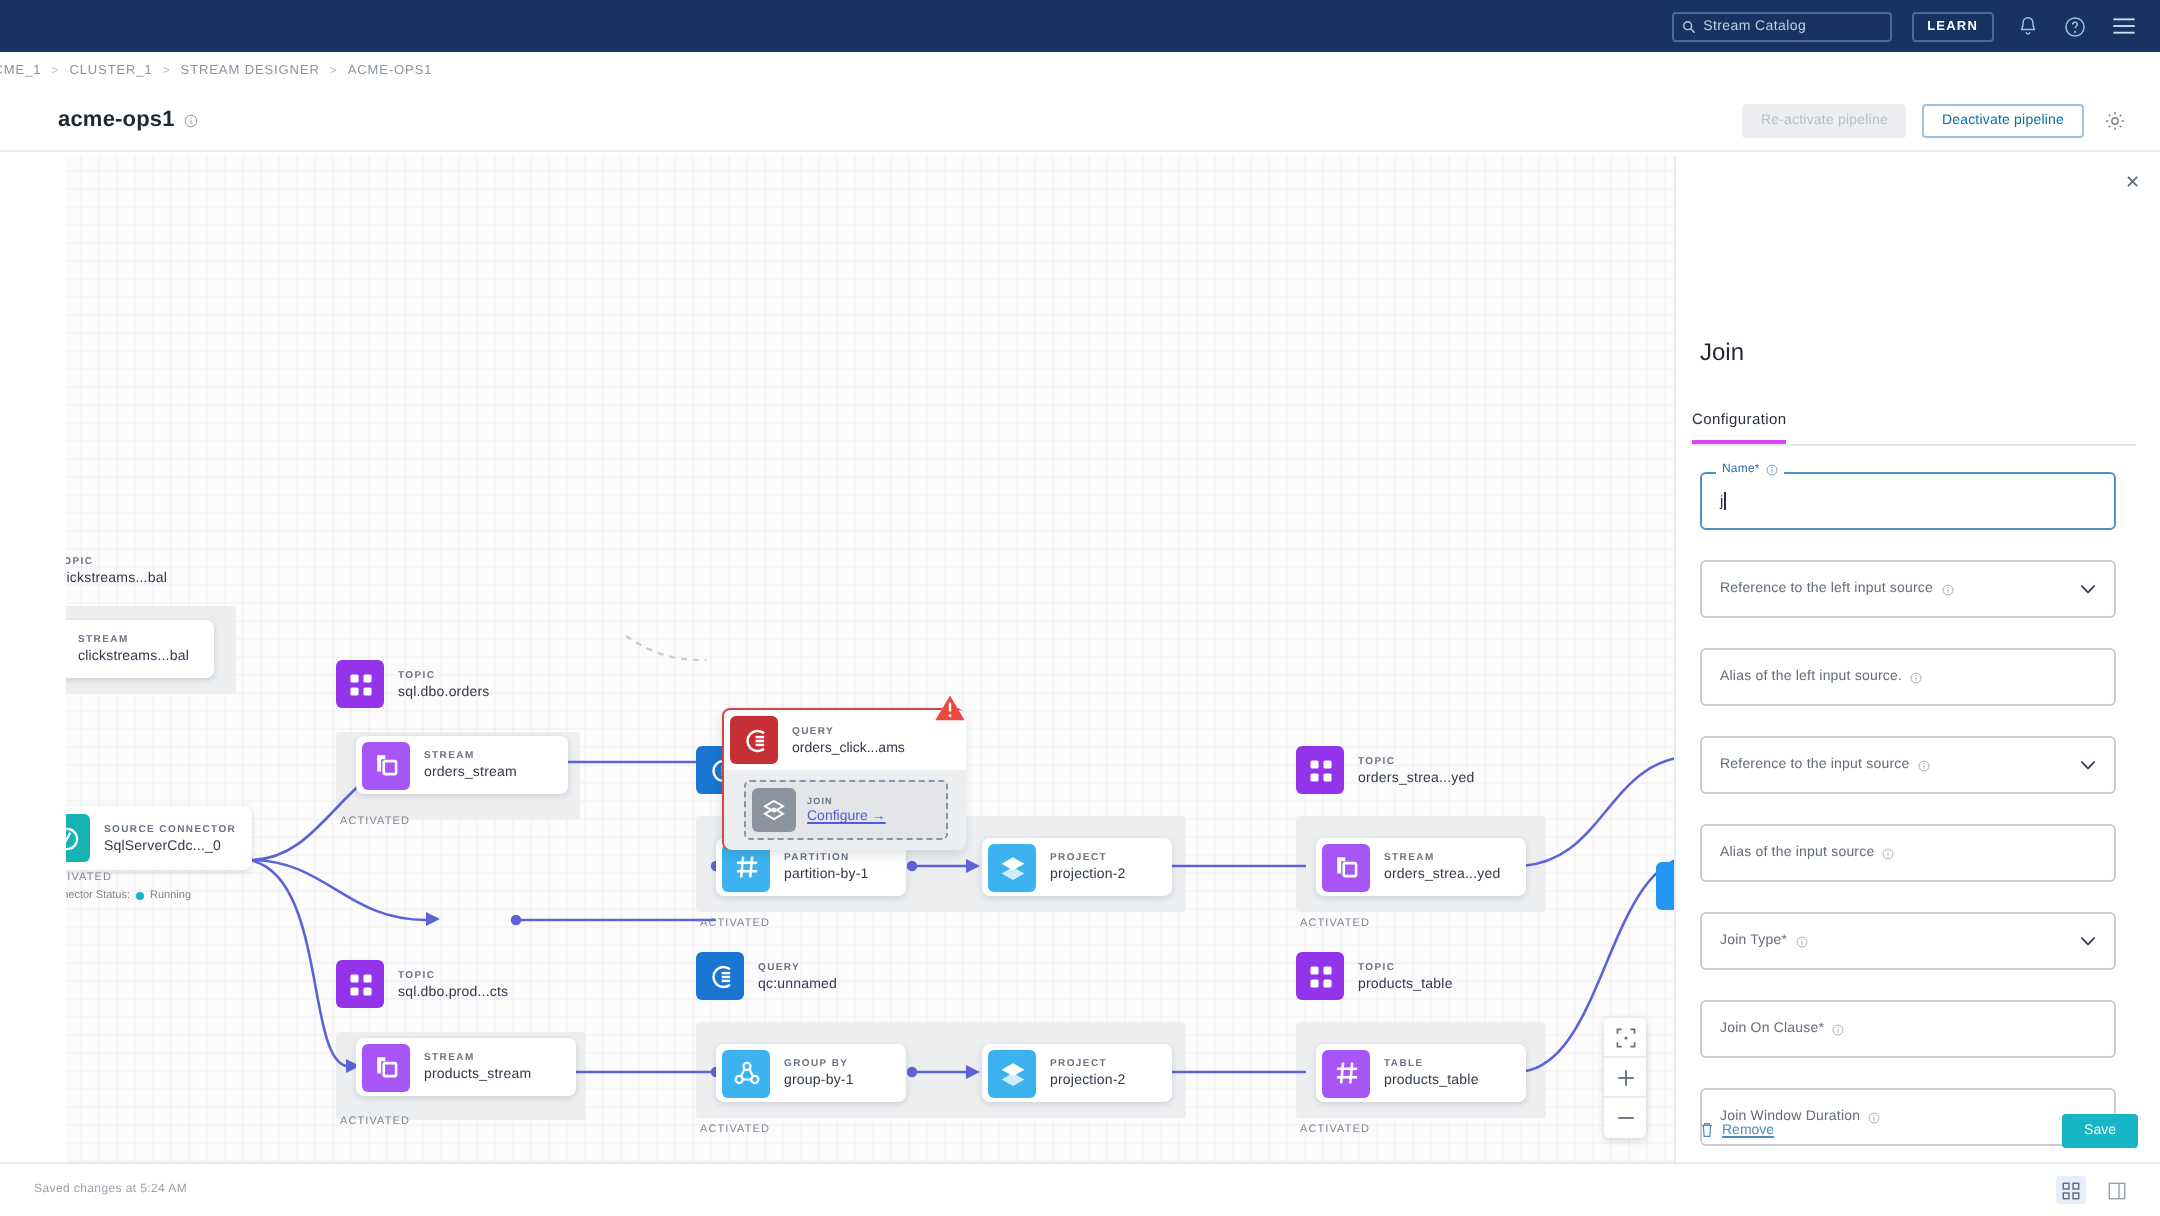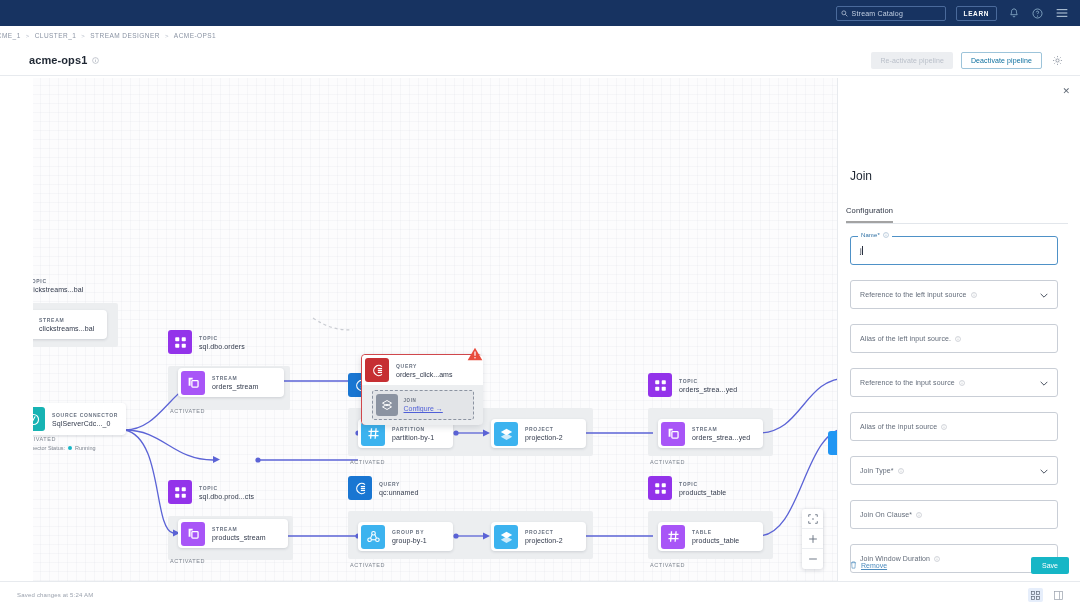--- a/index.html
+++ b/index.html
@@ -180,21 +180,21 @@
   }
   .panel .ptitle {
     position: absolute; left: 12px; top: 91px; font-size: 12px; color: #1f2733;
   }
   .tabs {
     position: absolute; left: 8px; top: 121px; width: 222px;
     border-bottom: 1px solid #e2e6eb;
   }
   .tab {
     display: inline-block; font-size: 7.5px; color: #2a3140; letter-spacing: .2px;
-    padding-bottom: 6px; border-bottom: 2px solid #a3a3a3;
+    padding-bottom: 6px; border-bottom: 2px solid #d946ef;
   }
   .fields {
     position: absolute; left: 12px; top: 158px; width: 208px;
   }
   .field {
     position: relative; width: 208px; height: 29px;
     border: 1px solid #c9ced6; border-radius: 3px; margin-bottom: 15px;
     display: flex; align-items: center; padding: 0 9px;
     font-size: 7px; color: #636c7a; letter-spacing: .1px;
   }

